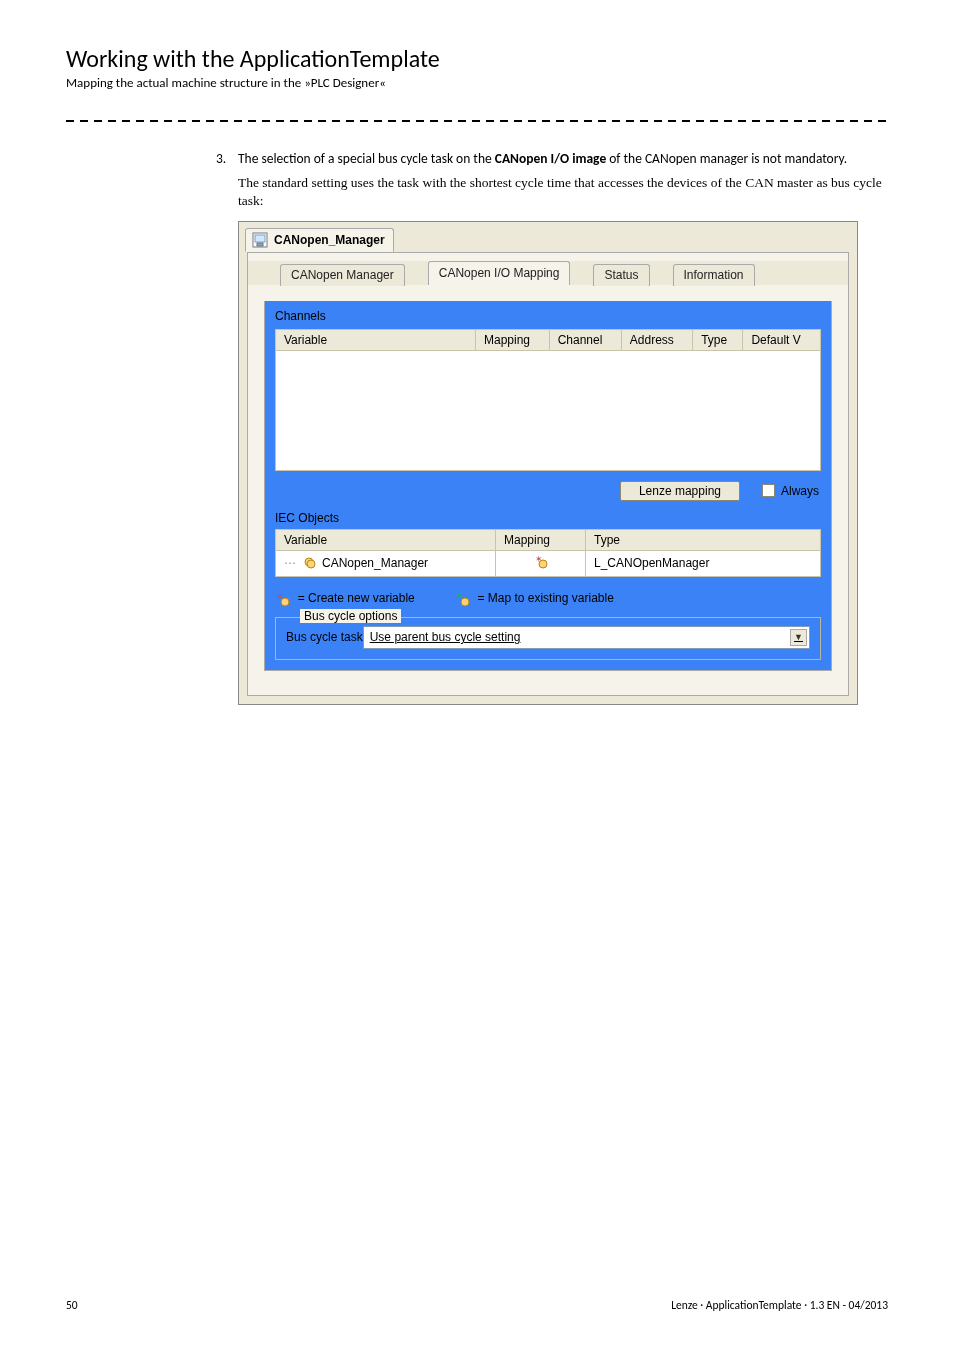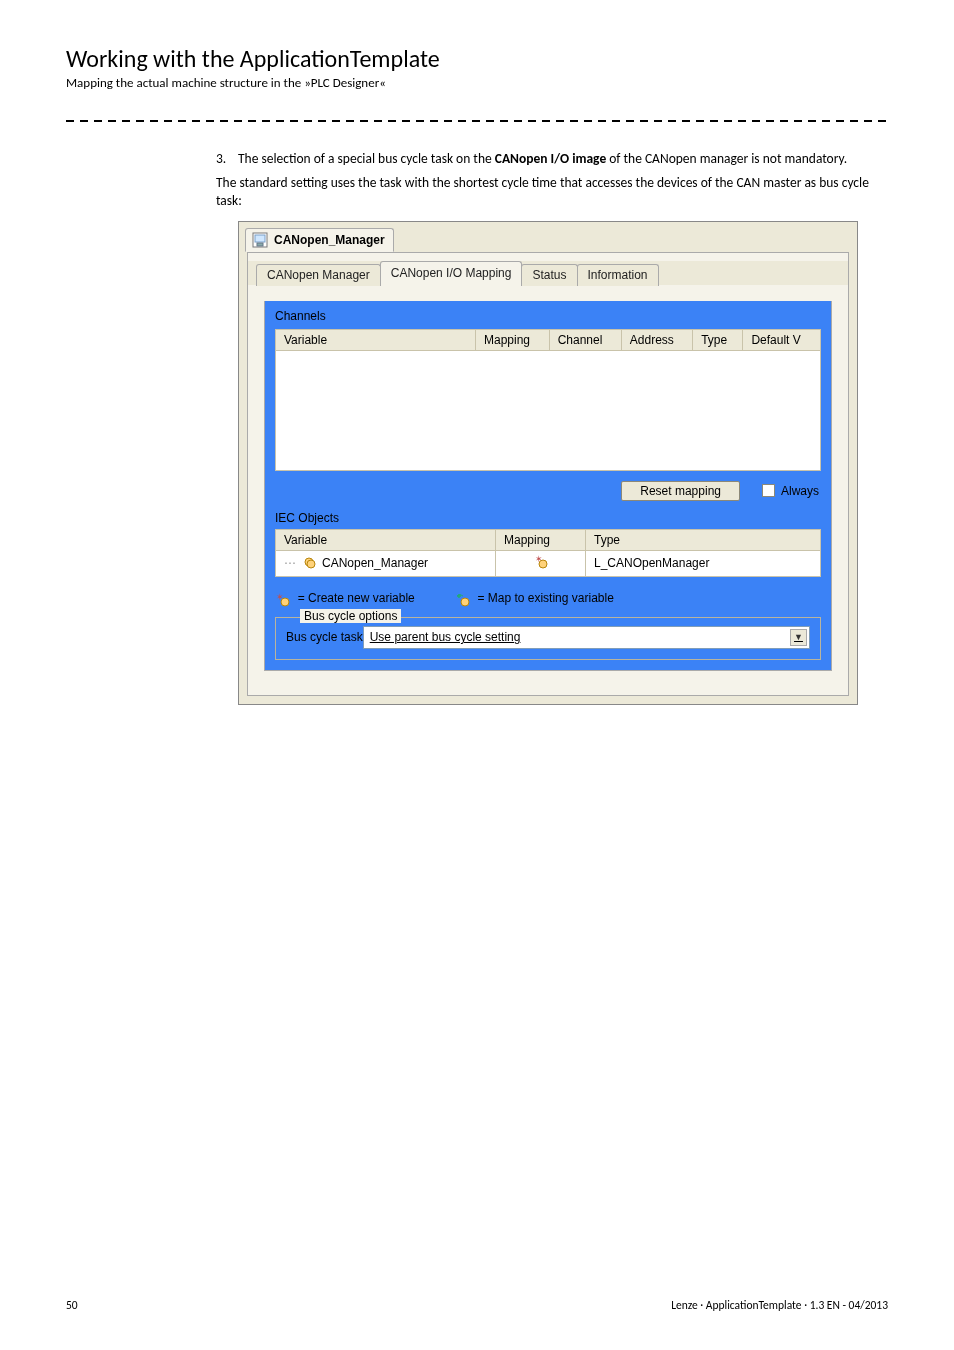--- a/index.html
+++ b/index.html
@@ -17,21 +17,21 @@
   .dashed-divider {
     margin: 18px 0 28px 0;
     border: 0;
     height: 2px;
     background-image: repeating-linear-gradient(to right,#000 0 8px,transparent 8px 14px);
   }
   .content-area { margin-left: 150px; }
   .ordered-item { display: flex; margin-bottom: 6px; }
   .ordered-item .num { width: 22px; font-size: 13.5px; }
   .ordered-item .txt { flex: 1; font-size: 13.5px; line-height: 1.35; }
-  .ordered-aftertext { font-size: 13.5px; line-height: 1.35; margin-bottom: 10px; }
+  .ordered-aftertext { margin-left: 22px; font-size: 13.5px; line-height: 1.35; margin-bottom: 10px; font-family: Liberation Serif, serif; }
 
   
   .shot {
     margin-left: 22px;
     width: 620px;
     border: 1px solid #888;
     background: #ece9d8;
     font-family: Tahoma, Arial, sans-serif;
     font-size: 12px;
     color: #000;
@@ -46,21 +46,21 @@
     display:flex;align-items:center;font-weight:700;
   }
   .shot .tabs-bar {
     padding: 8px 8px 0 8px;
     display:flex;gap:0;align-items:flex-end;border-top:1px solid #aaa;
     background:#ece9d8;
   }
   .shot .tab {
     background:#ece9d8;border:1px solid #aaa;border-bottom:none;
     padding:3px 10px 4px;border-top-left-radius:3px;border-top-right-radius:3px;
-    margin-right:-1px;font-size:12px;position:relative;top:1px;color:#222;
+    margin-right:-1px;font-size:12px;position:relative;top:1px;color:#222;margin-left:24px;
   }
   .shot .tab.active { background:#f5f3ea; z-index:2; top:0; padding-top:4px;padding-bottom:5px; }
   .shot .panel { background:#f5f3ea;border:1px solid #aaa;margin:0 8px 8px 8px;padding:8px 0 8px 0; }
   .shot .sub-label { padding:2px 10px 6px; }
   .shot table.grid { width:calc(100% - 0px); border-collapse:collapse; }
   .shot table.grid th {
     background:#ece9d8;border:1px solid #c9c3aa;font-weight:400;text-align:left;
     padding:3px 8px;font-size:12px;
   }
   .shot .grid-body { height:120px; border:1px solid #c9c3aa; border-top:none; background:#fff; margin:0; }
@@ -139,21 +139,21 @@
               <th>Address</th>
               <th>Type</th>
               <th>Default V</th>
             </tr>
           </tbody>
             </table>
           <div class="grid-body"></div>
         </div>
 
         <div class="reset-row">
-          <div class="reset-btn">Reset mapping</div>
+          <div class="reset-btn">Lenze mapping</div>
           <div class="chk-row">
             <div class="chk"></div>
             <span>Always </span>
           </div>
         </div>
 
         <div class="sect-title">IEC Objects</div>
         <div style="margin:0 10px;">
           <table class="iec">
             <tbody>

